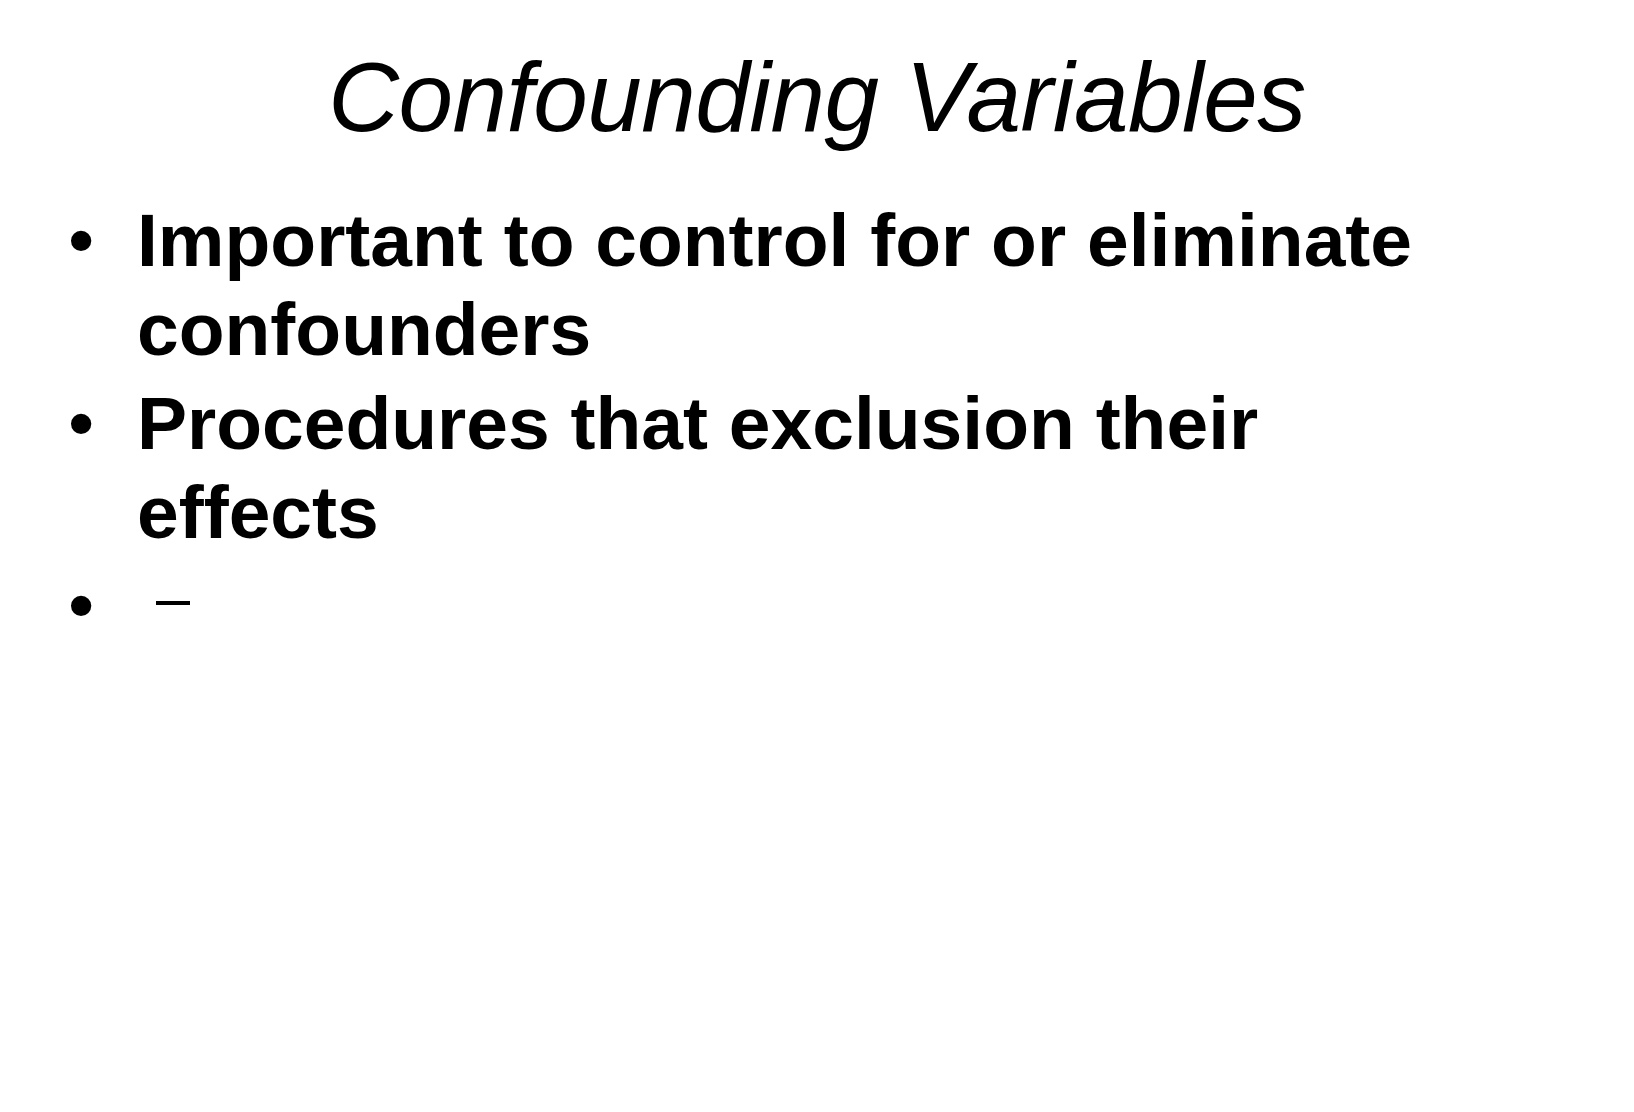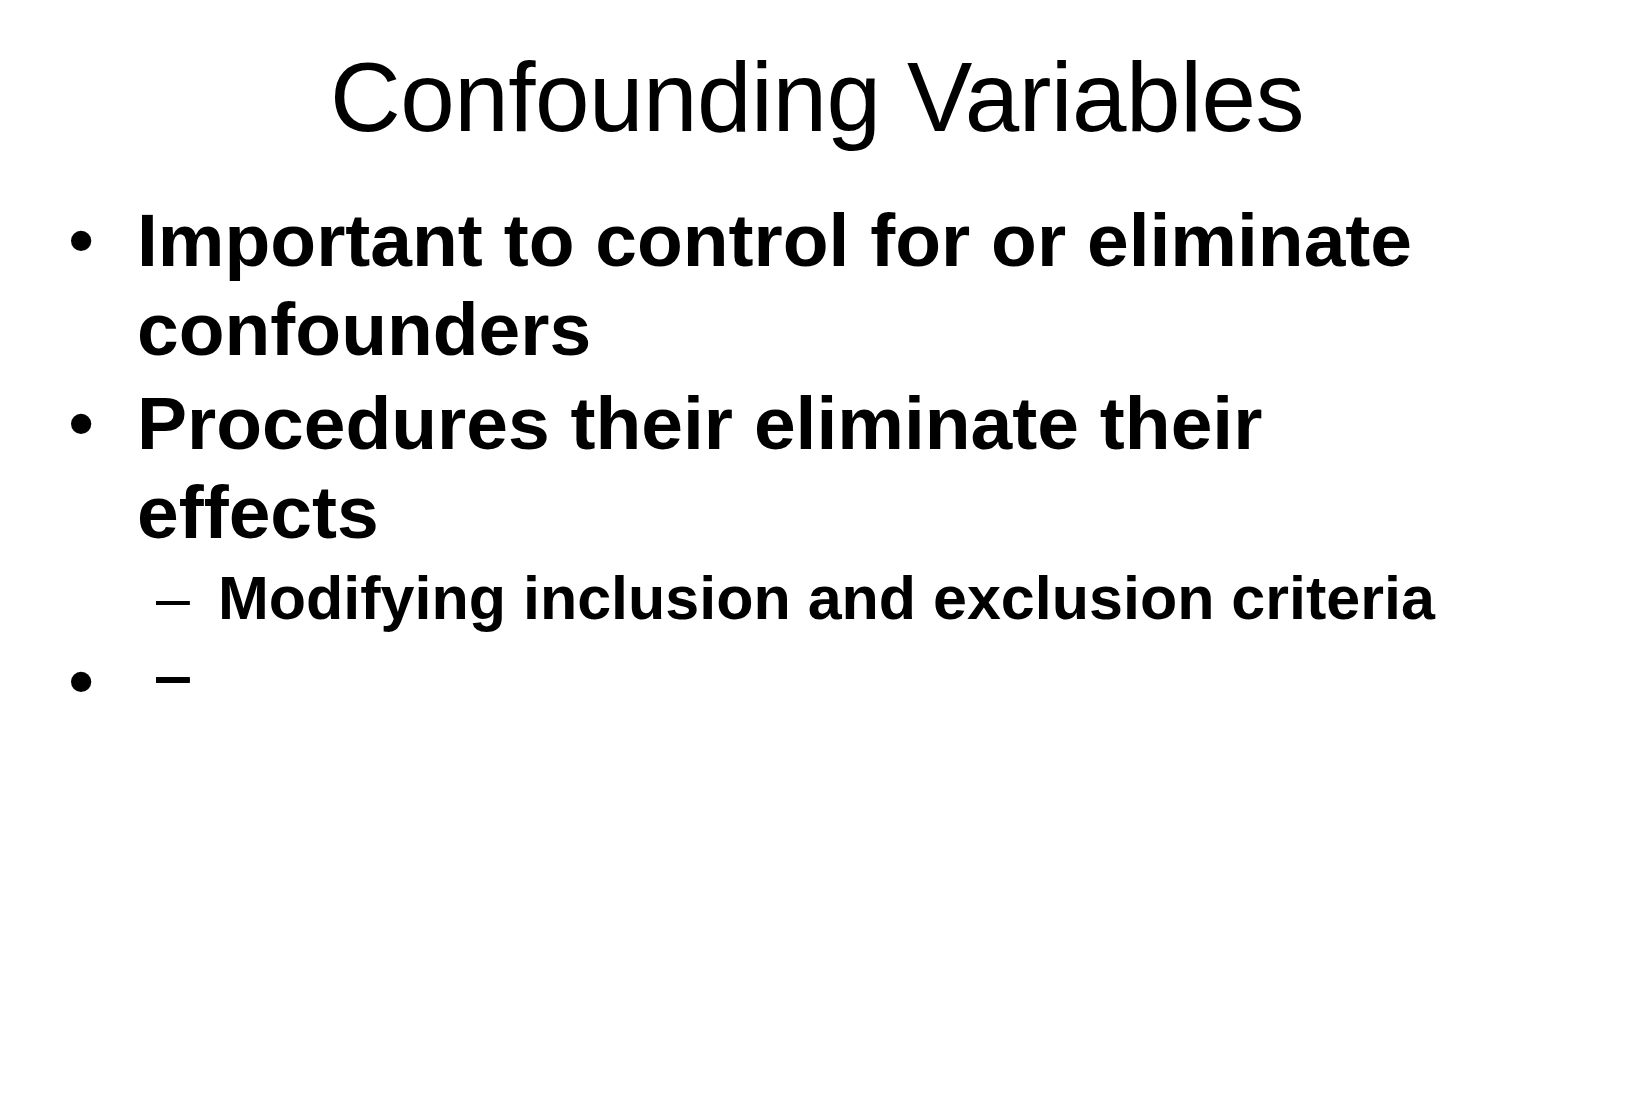--- a/index.html
+++ b/index.html
@@ -23,20 +23,21 @@
     position: absolute;
     left: 0;
     top: 48px;
     width: 1634px;
     text-align: center;
     font-size: 98px;
     line-height: 1.0;
     font-weight: 400;
     letter-spacing: -0.5px;
     white-space: nowrap;
+    font-style: italic;
   }
 
   
   .body-list {
     position: absolute;
     left: 0;
     top: 196px;
     width: 1634px;
   }
 
@@ -96,26 +97,25 @@
 
   <div class="body-list">
 
     <div class="bullet-row level1">
       <span class="marker">•</span>
       <span class="bullet-text">Important to control for or eliminate confounders</span>
     </div>
 
     <div class="bullet-row level1">
       <span class="marker">•</span>
-      <span class="bullet-text">Procedures their eliminate their effects</span>
+      <span class="bullet-text">Procedures that exclusion their effects</span>
     </div>
 
     <div class="bullet-row level2">
       <span class="marker">–</span>
-      <span class="bullet-text">Modifying inclusion and exclusion criteria</span>
     </div>
 
     <div class="bullet-row level2">
       <span class="marker">–</span>
     </div>
 
     <div class="bullet-row level1">
       <span class="marker">•</span>
     </div>
 

